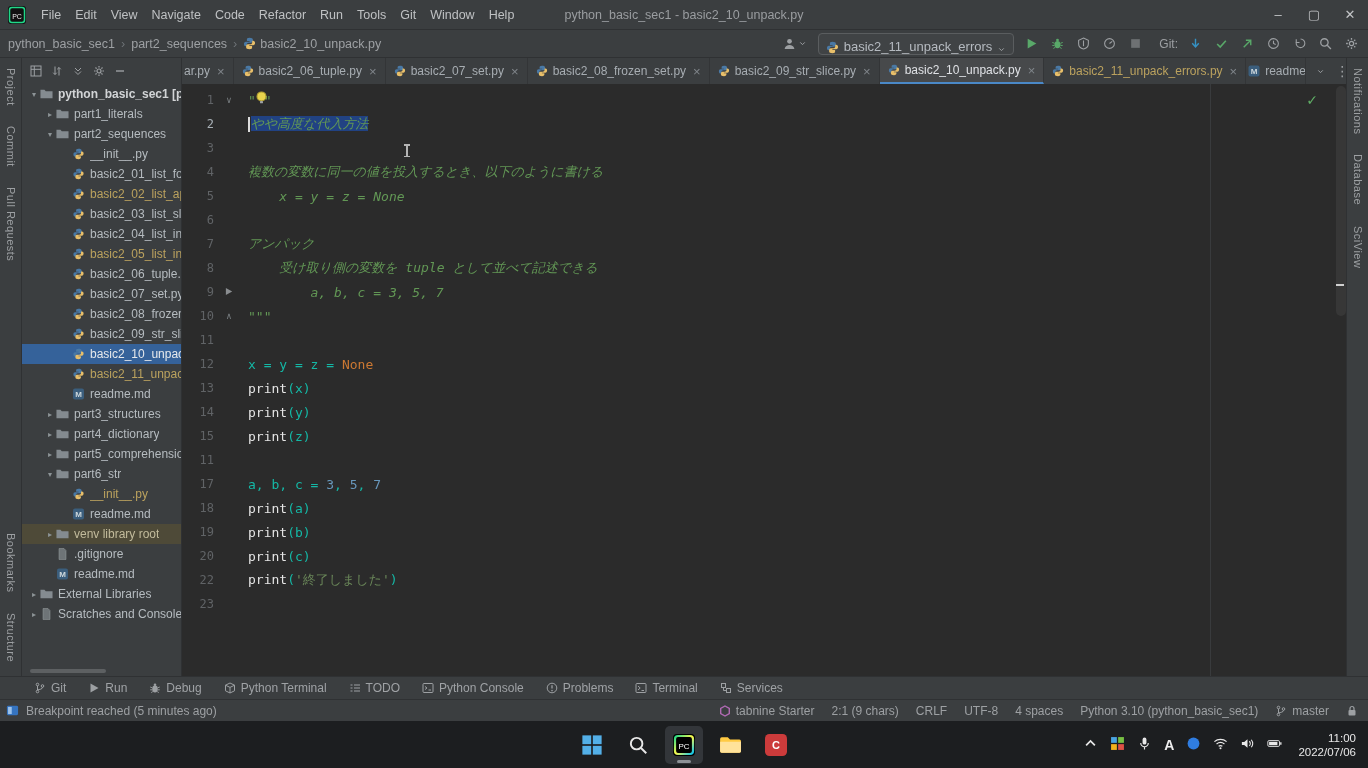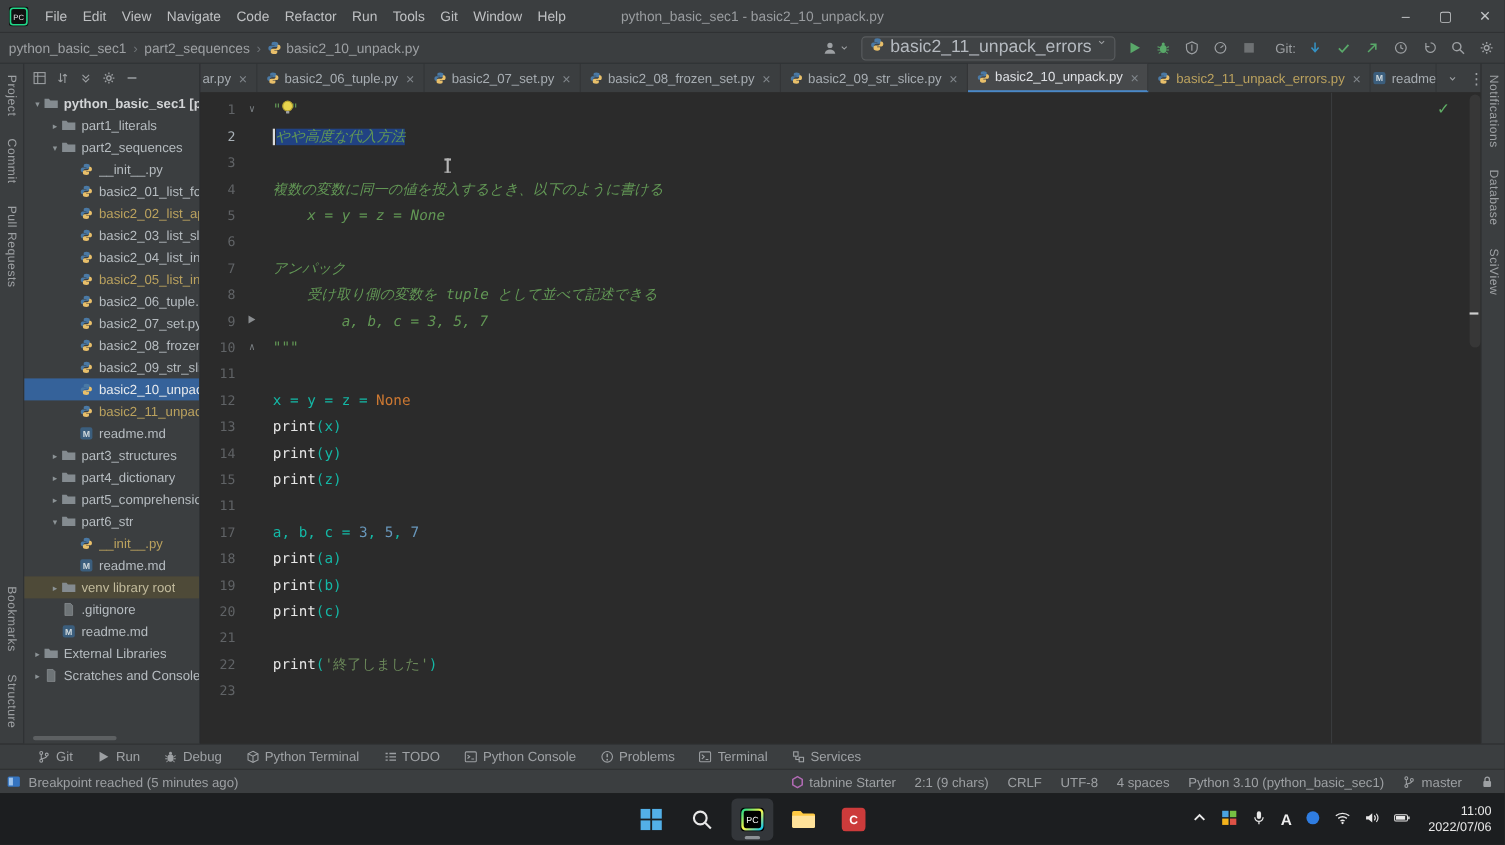--- a/index.html
+++ b/index.html
@@ -15,21 +15,21 @@
   .tb-title{position:absolute;left:50%;transform:translateX(-50%);color:#9a9da0;font-size:12.5px;white-space:nowrap}
   .win-btns{margin-left:auto;display:flex;height:30px}
   .win-btn{width:36px;display:flex;align-items:center;justify-content:center;color:#c3c5c7;font-size:13px}
   
   .navbar{height:28px;background:#3b3e40;display:flex;align-items:center;padding:0 8px;flex:0 0 auto;border-bottom:1px solid #2f3133}
   .crumbs{display:flex;align-items:center;gap:4px;font-size:12.5px;color:#9da0a3}
   .crumb{display:flex;align-items:center;gap:4px}
   .crumb-sep{color:#6e7377;margin:0 2px}
   .nav-right{margin-left:auto;display:flex;align-items:center;gap:9px}
   .nav-btn{display:inline-flex;align-items:center;gap:2px;padding:2px;border-radius:3px}
-  .run-combo{display:inline-flex;align-items:flex-start;gap:5px;border:1px solid #5a5d5f;border-radius:4px;height:22px;padding:0 7px;color:#b5bac0;font-size:16px;background:#404345}
+  .run-combo{display:inline-flex;align-items:flex-end;gap:5px;border:1px solid #5a5d5f;border-radius:4px;height:22px;padding:0 7px;color:#b5bac0;font-size:13px;background:#404345}
   .git-label{color:#9da0a3;font-size:12px;margin-left:6px}
   .sm svg{width:9px;height:9px}
   
   .workspace{flex:1 1 auto;display:flex;min-height:0}
   .strip{width:22px;background:#3b3e40;display:flex;flex-direction:column;align-items:center;flex:0 0 auto}
   .strip.left{border-right:1px solid #2f3133}
   .strip.right{border-left:1px solid #2f3133}
   .vlabel{writing-mode:vertical-rl;font-size:11px;color:#9da0a3;padding:10px 0;letter-spacing:.5px;white-space:nowrap}
   .strip .spacer{margin-top:auto}
   
@@ -781,25 +781,20 @@
             <span class="gutter">19</span>
             <span class="fold"></span>
             <span class="code"><span class="tok-builtin">print</span><span class="tok-plain">(b)</span></span>
           </div>
           <div class="code-line">
             <span class="gutter">20</span>
             <span class="fold"></span>
             <span class="code"><span class="tok-builtin">print</span><span class="tok-plain">(c)</span></span>
           </div>
           <div class="code-line">
-            <span class="gutter">21</span>
-            <span class="fold"></span>
-            <span class="code"></span>
-          </div>
-          <div class="code-line">
             <span class="gutter">22</span>
             <span class="fold"></span>
             <span class="code"><span class="tok-builtin">print</span><span class="tok-plain">(</span><span class="tok-str">'終了しました'</span><span class="tok-plain">)</span></span>
           </div>
           <div class="code-line">
             <span class="gutter">23</span>
             <span class="fold"></span>
             <span class="code"></span>
           </div>
         </div>

